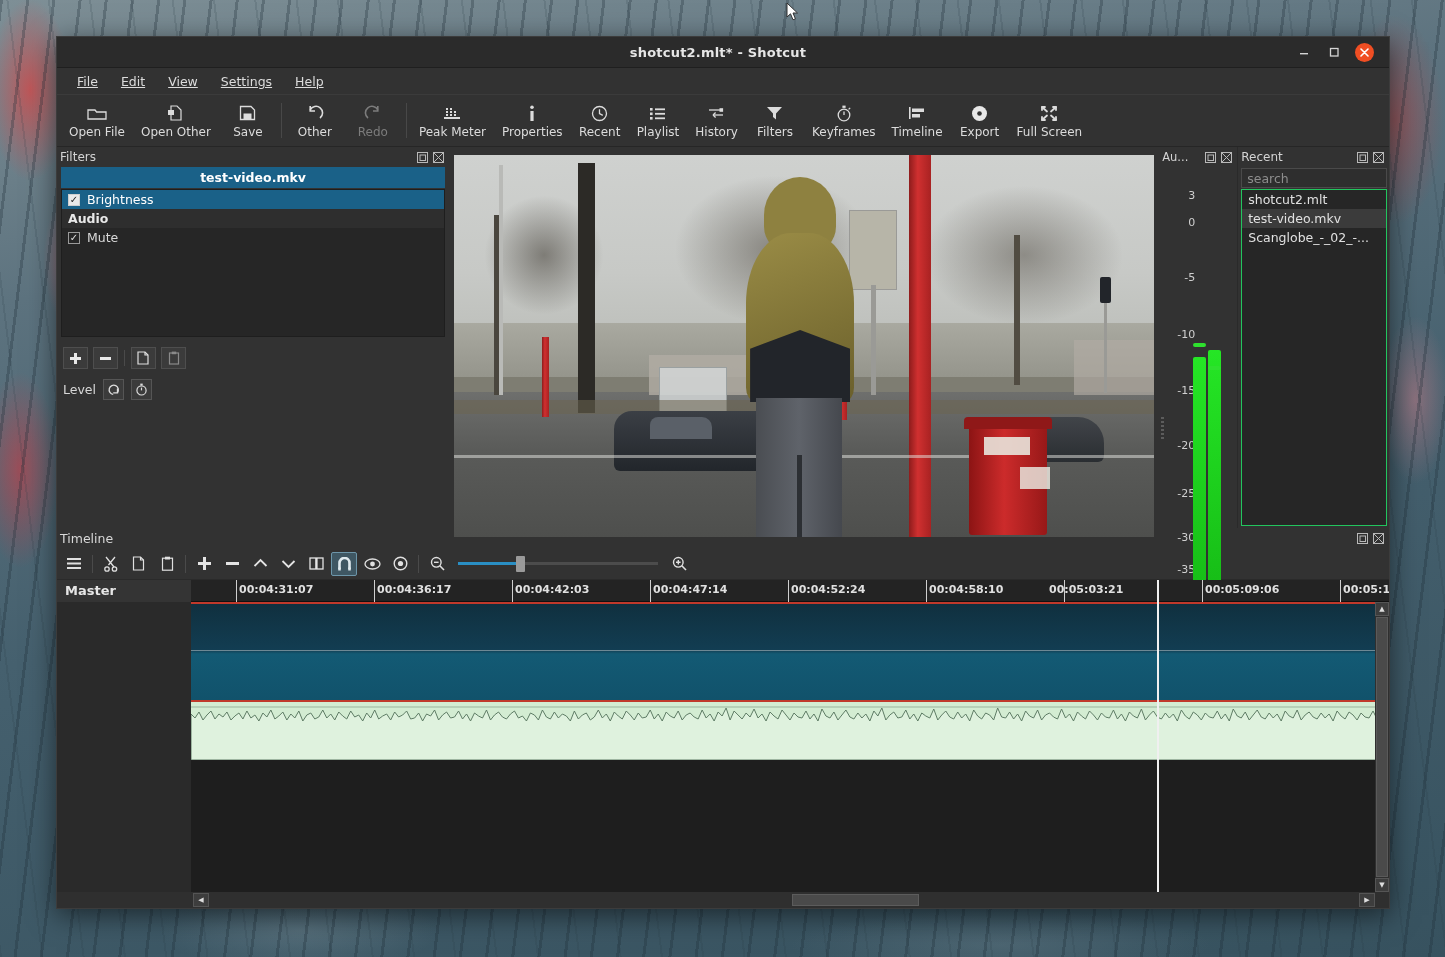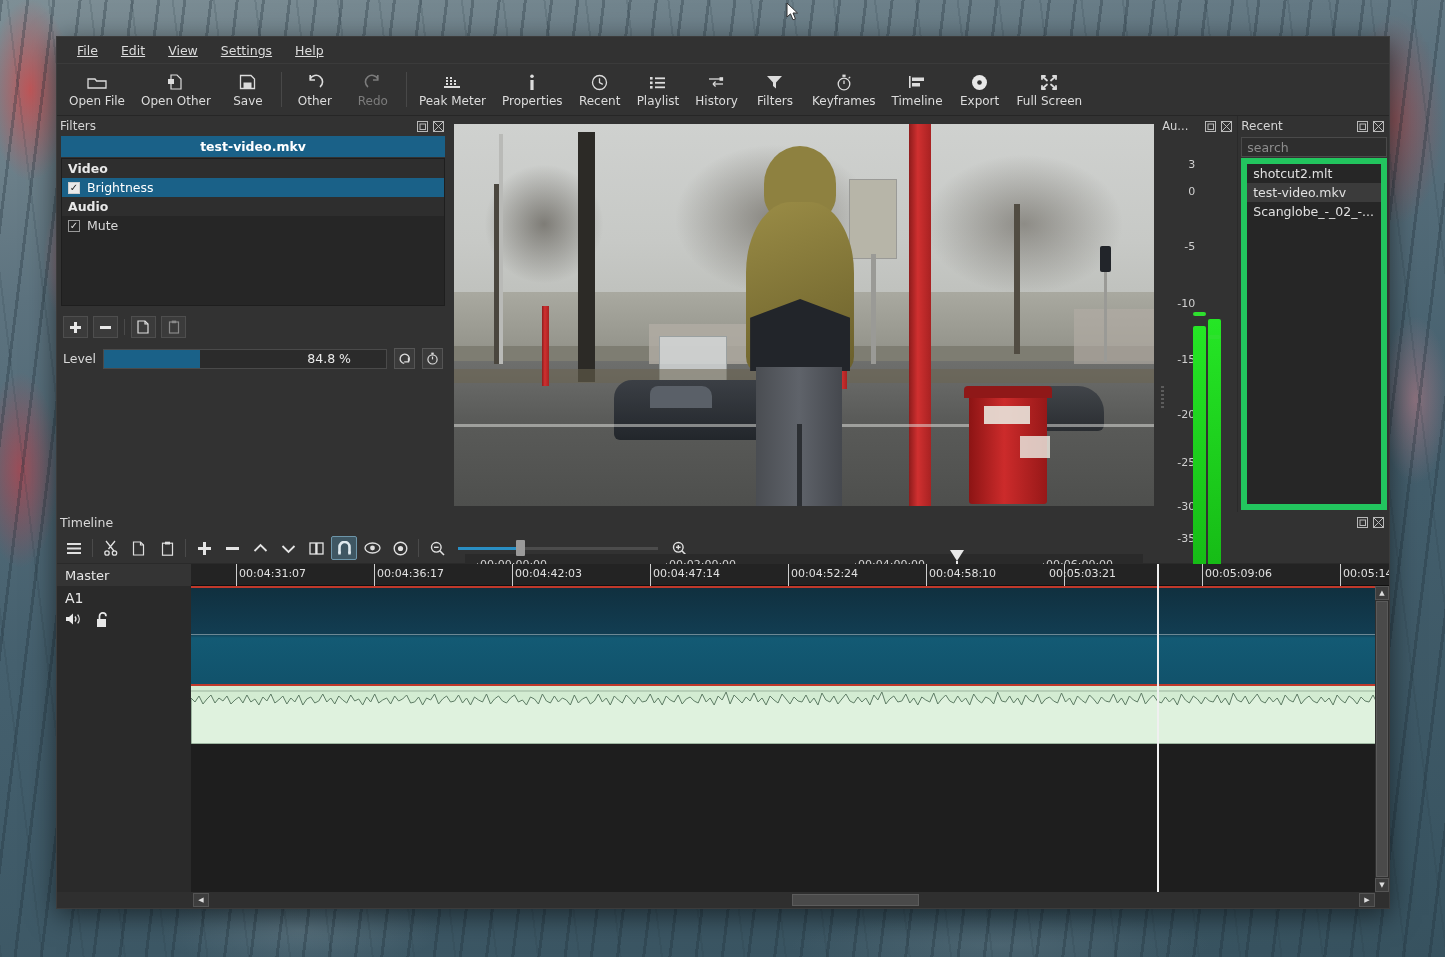--- a/index.html
+++ b/index.html
@@ -181,37 +181,37 @@
   .m-lr { position:absolute; bottom:12px; font-size:11.5px; color:#d8d8d8;}
   .grip { position:absolute; left:2px; width:3px; }
   .grip i { display:block; width:3px;height:2px;background:#5c5c5c;margin-bottom:2px;}
 
   
   #recentpanel { width:152px; background:#323232; display:flex; flex-direction:column; border-left:1px solid #2a2a2a;}
   #recent-search {
     margin:1px 2px 0 3px; height:20px; background:#2e2e2e; border:1px solid #4a4a4a;
     color:#8d8d8d; font-size:12.5px; display:flex; align-items:center; padding:0 5px;
   }
-  #recent-list { flex:1; background:#262626; margin:1px 2px 2px 3px; border:6px solid #22c55e;}
+  #recent-list { flex:1; background:#262626; margin:1px 2px 2px 3px; border:1px solid #22c55e;}
   .rec-item { padding:2px 6px; font-size:12.5px; color:#e0e0e0; white-space:nowrap; overflow:hidden;}
   .rec-item.sel { background:#3b3b3b; }
 
   
   #timeline { flex:1; display:flex; flex-direction:column; background:#323232; min-height:0;}
   #tl-head { height:21px; display:flex; align-items:center; padding:0 4px 0 3px; font-size:12.5px;}
   #tl-toolbar { height:31px; display:flex; align-items:center; gap:2px; padding-left:4px; border-bottom:1px solid #2a2a2a;}
   .tlb { width:26px;height:24px;display:flex;align-items:center;justify-content:center;color:#e0e0e0;}
   .tlb.on { background:#3f5763; border:1px solid #6d96aa; border-radius:2px;}
   .tlb-sep { width:1px;height:18px;background:#4a4a4a;margin:0 3px;}
   #zoomslider { width:200px; height:20px; position:relative; display:flex; align-items:center; margin:0 6px;}
   #zs-track { position:absolute; left:0; right:0; height:3px; background:#4c4c4c;}
   #zs-fill { position:absolute; left:0; width:62px; height:3px; background:#2a8fc4;}
   #zs-thumb { position:absolute; left:58px; width:9px; height:16px; background:#9a9a9a; border-radius:1px;}
 
-  #tl-main { flex:1; display:flex; min-height:0; }
+  #tl-main { flex:1; display:flex; min-height:0;font-weight:bold; }
   #tl-tracks-head { width:134px; background:#2a2a2a; flex:0 0 134px;}
   .thead { position:relative; }
   .thead-name { font-size:14px; color:#e8e8e8; padding:4px 0 0 8px; }
   .thead-icons { display:flex; gap:12px; padding:6px 0 0 8px; color:#e0e0e0;}
   #master-head { height:22px; background:#343434; display:flex; align-items:center; padding-left:8px; font-size:13px; color:#e6e6e6;}
   #v1-head { height:100px; background:#6b6a23; }
   #a1-head { height:58px; background:#2a2a2a; }
 
   #tl-canvas { flex:1; position:relative; min-width:0; background:#1e1e1e; overflow:hidden;}
   #tl-ruler { height:22px; background:#232323; position:relative; border-bottom:1px solid #111;}
@@ -236,20 +236,41 @@
 <div id="wallpaper"></div>
 
 <div id="cursor">
   <svg width="14" height="20" viewBox="0 0 14 20">
       <path d="M1,1 L1,15 L4.5,11.8 L7,17.8 L9.4,16.8 L7,11 L11.5,11 Z" fill="#ffffff" stroke="#303030" stroke-width="1"></path>
     </svg>
 </div>
 
 <div id="win">
 
+  <div id="titlebar">
+    <div style="width:90px"></div>
+    <div id="title">shotcut2.mlt* - Shotcut</div>
+    <div class="wbtn">
+      <svg width="12" height="12" viewBox="0 0 12 12">
+          <rect x="2" y="7" width="8" height="1.4" fill="#d4d4d4"></rect>
+        </svg>
+    </div>
+    <div class="wbtn">
+      <svg width="12" height="12" viewBox="0 0 12 12">
+          <rect x="2.5" y="2.5" width="7.5" height="7.5" fill="none" stroke="#d4d4d4" stroke-width="1.3"></rect>
+        </svg>
+    </div>
+    <div class="wbtn close">
+      <div class="closecircle">
+        <svg width="9" height="9" viewBox="0 0 9 9">
+            <path d="M1,1 L8,8 M8,1 L1,8" stroke="#fff" stroke-width="1.6" stroke-linecap="round"></path>
+          </svg>
+      </div>
+    </div>
+  </div>
 
   <div id="menubar">
     <div class="menu-item"><u>File</u></div>
     <div class="menu-item"><u>Edit</u></div>
     <div class="menu-item"><u>View</u></div>
     <div class="menu-item"><u>Settings</u></div>
     <div class="menu-item"><u>Help</u></div>
   </div>
 
   <div id="toolbar">
@@ -435,21 +456,20 @@
                 <svg width="11" height="11" viewBox="0 0 11 11">
                     <rect x="0.5" y="0.5" width="10" height="10" fill="none" stroke="#b9b9b9"></rect>
                     <path d="M1,1 L10,10 M10,1 L1,10" stroke="#b9b9b9"></path>
                   </svg>
               </span>
             </span>
           </div>
           <div class="filters-body">
             <div id="clipname">test-video.mkv</div>
             <div id="filterlist">
-              <div class="fl-group">Video</div>
               <div class="fl-row sel">
                 <span class="chk">✓</span>
                 <span>Brightness</span>
               </div>
               <div class="fl-group">Audio</div>
               <div class="fl-row">
                 <span class="chk-plain">✓</span>
                 <span>Mute</span>
               </div>
             </div>
@@ -473,24 +493,20 @@
               </div>
               <div class="fbtn dim">
                 <svg width="12" height="14" viewBox="0 0 12 14">
                     <rect x="1.5" y="2" width="9" height="11" fill="none" stroke="#8a8a8a" stroke-width="1.2"></rect>
                     <rect x="3.8" y="0.6" width="4.4" height="2.6" fill="#8a8a8a"></rect>
                   </svg>
               </div>
             </div>
             <div class="level-row">
               <span class="level-lbl">Level</span>
-              <span class="slider-wrap">
-                <span class="slider-fill" style="width:34%"></span>
-                <span class="slider-val">84.8 %</span>
-              </span>
               <span class="sq-btn">
                 <svg width="13" height="13" viewBox="0 0 13 13">
                     <path d="M10.5,9.5 A4.6,4.6 0 1 0 6.2,11.4" fill="none" stroke="#ddd" stroke-width="1.3"></path>
                     <path d="M10.5,5.5 L10.5,9.9 L6.2,9.9" fill="none" stroke="#ddd" stroke-width="1.3"></path>
                   </svg>
               </span>
               <span class="sq-btn">
                 <svg width="13" height="13" viewBox="0 0 13 13">
                     <circle cx="6.5" cy="7.4" r="4.6" fill="none" stroke="#ddd" stroke-width="1.2"></circle>
                     <rect x="5.3" y="0.6" width="2.4" height="1.8" fill="#ddd"></rect>
@@ -847,38 +863,20 @@
             <circle cx="6.3" cy="6.3" r="4.8" fill="none" stroke="#e0e0e0" stroke-width="1.4"></circle>
             <path d="M9.8,9.8 L14,14" stroke="#e0e0e0" stroke-width="1.6"></path>
             <path d="M4,6.3 L8.6,6.3 M6.3,4 L6.3,8.6" stroke="#e0e0e0" stroke-width="1.4"></path>
           </svg>
       </div>
     </div>
 
     <div id="tl-main">
       <div id="tl-tracks-head">
         <div id="master-head">Master</div>
-        <div id="a1-head" class="thead">
-          <div class="thead-name">A1</div>
-          <div class="thead-icons">
-            <span>
-              <svg width="18" height="14" viewBox="0 0 18 14">
-                  <path d="M1,5 L4,5 L8,1.5 L8,12.5 L4,9 L1,9 Z" fill="#e8e8e8"></path>
-                  <path d="M10,4.5 A4,4 0 0 1 10,9.5" fill="none" stroke="#e8e8e8" stroke-width="1.3"></path>
-                  <path d="M12.6,2.6 A6.8,6.8 0 0 1 12.6,11.4" fill="none" stroke="#e8e8e8" stroke-width="1.3"></path>
-                </svg>
-            </span>
-            <span>
-              <svg width="15" height="16" viewBox="0 0 15 16">
-                  <rect x="2" y="7" width="9" height="8" fill="#e8e8e8"></rect>
-                  <path d="M4.5,7 L4.5,4.2 A3.2,3.2 0 0 1 11,4.2" fill="none" stroke="#e8e8e8" stroke-width="1.7"></path>
-                </svg>
-            </span>
-          </div>
-        </div>
       </div>
 
       <div id="tl-canvas">
         <div id="tl-ruler">
           <div class="tr-tick" style="left:45px"></div>
           <div class="tr-label" style="left:45px">00:04:31:07</div>
           <div class="tr-tick" style="left:183px"></div>
           <div class="tr-label" style="left:183px">00:04:36:17</div>
           <div class="tr-tick" style="left:321px"></div>
           <div class="tr-label" style="left:321px">00:04:42:03</div>

